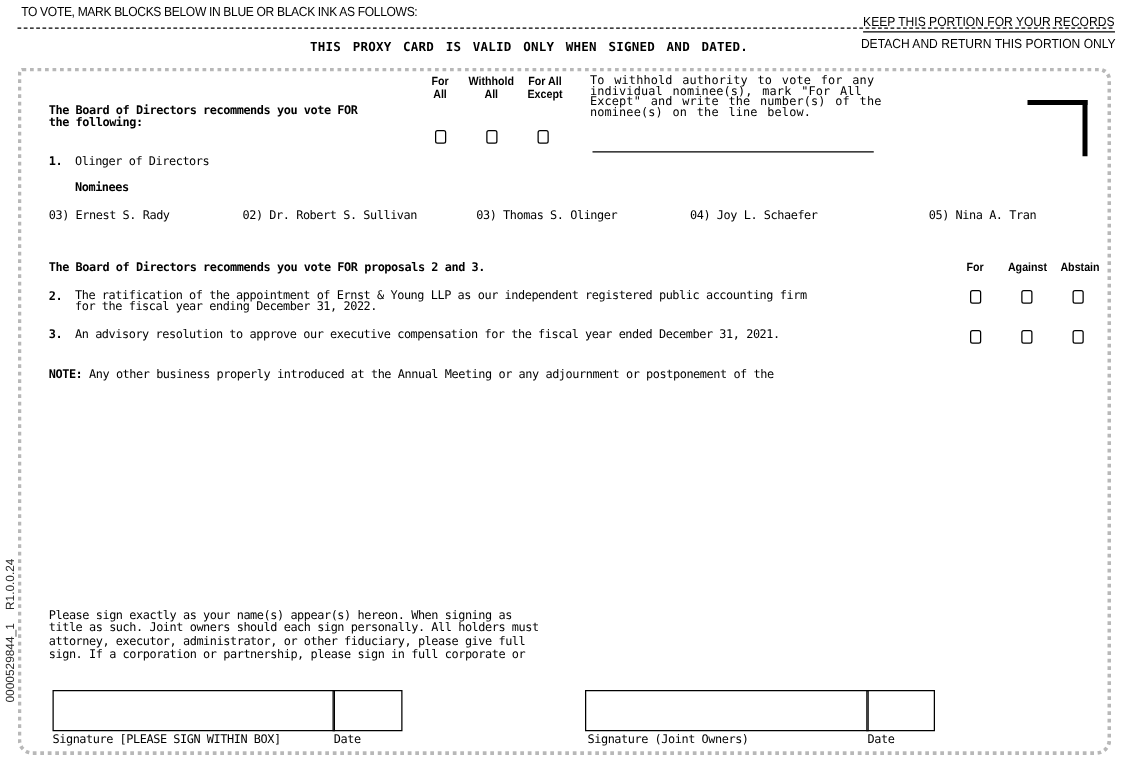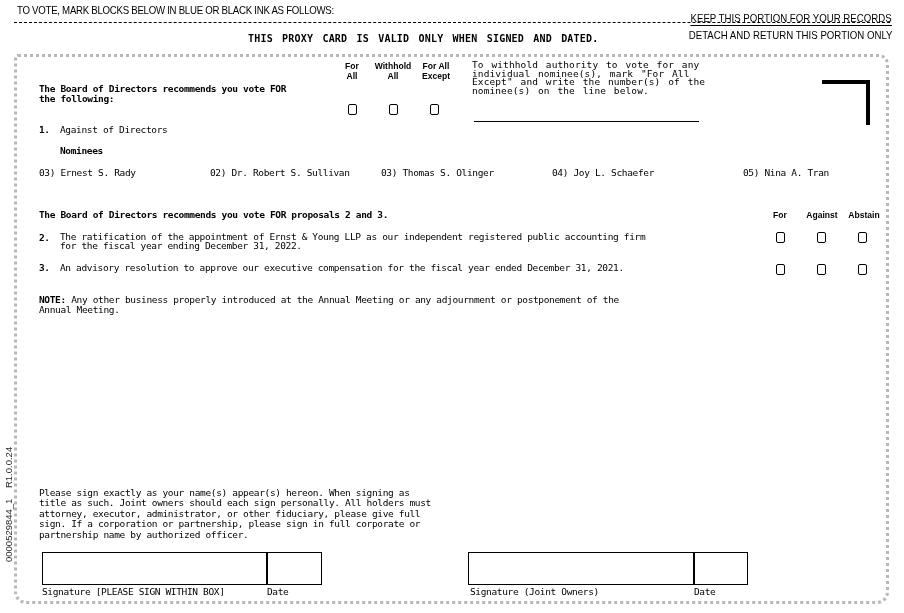--- a/index.html
+++ b/index.html
@@ -60,25 +60,25 @@
   <div>To withhold authority to vote for any</div>
   <div>individual nominee(s), mark "For All</div>
   <div>Except" and write the number(s) of the</div>
   <div>nominee(s) on the line below.</div>
 </div>
 <div class="abs rule" style="left:474px; top:121px; width:225px;"></div>
 
 <div class="abs corner"></div>
 
 <div class="abs t9 tb" style="left:39px; top:125px;">1.</div>
-<div class="abs t9" style="left:60px; top:125px;">Against of Directors</div>
+<div class="abs t9" style="left:60px; top:125px;">Olinger of Directors</div>
 <div class="abs t9 tb" style="left:60px; top:146px;">Nominees</div>
 
 <div class="abs t9" style="left:39px; top:168px;">03) Ernest S. Rady</div>
-<div class="abs t9" style="left:210px; top:168px;">02) Dr. Robert S. Sullivan</div>
+<div class="abs t9" style="left:194px; top:168px;">02) Dr. Robert S. Sullivan</div>
 <div class="abs t9" style="left:381px; top:168px;">03) Thomas S. Olinger</div>
 <div class="abs t9" style="left:552px; top:168px;">04) Joy L. Schaefer</div>
 <div class="abs t9" style="left:723px; top:168px;margin-left:20px;">05) Nina A. Tran</div>
 
 <div class="abs t9 tb" style="left:39px; top:210px;">The Board of Directors recommends you vote FOR proposals 2 and 3.</div>
 
 <div class="abs hdr" style="left:768px; top:210px; width:24px;">For</div>
 <div class="abs hdr" style="left:800px; top:210px; width:44px;">Against</div>
 <div class="abs hdr" style="left:844px; top:210px; width:40px;">Abstain</div>
 
@@ -92,29 +92,27 @@
 <div class="abs cb" style="left:858px; top:232px;"></div>
 
 <div class="abs t9 tb" style="left:39px; top:263px;">3.</div>
 <div class="abs t9" style="left:60px; top:263px;">An advisory resolution to approve our executive compensation for the fiscal year ended December 31, 2021.</div>
 <div class="abs cb" style="left:776px; top:264px;"></div>
 <div class="abs cb" style="left:817px; top:264px;"></div>
 <div class="abs cb" style="left:858px; top:264px;"></div>
 
 <div class="abs t9" style="left:39px; top:295px; line-height:9.5px;">
   <div><span class="tb">NOTE:</span><span> Any other business properly introduced at the Annual Meeting or any adjournment or postponement of the</span></div>
-  <div>Annual Meeting.</div>
 </div>
 
 <div class="abs t9" style="left:39px; top:488px; line-height:10.4px;">
   <div>Please sign exactly as your name(s) appear(s) hereon. When signing as</div>
   <div>title as such. Joint owners should each sign personally. All holders must</div>
   <div>attorney, executor, administrator, or other fiduciary, please give full</div>
   <div>sign. If a corporation or partnership, please sign in full corporate or</div>
-  <div>partnership name by authorized officer.</div>
 </div>
 
 <div class="abs sigbox" style="left:42px; top:552px; width:226px;"></div>
 <div class="abs sigbox" style="left:266px; top:552px; width:56px;"></div>
 <div class="abs t9" style="left:42px; top:587px;">Signature [PLEASE SIGN WITHIN BOX]</div>
 <div class="abs t9" style="left:267px; top:587px;">Date</div>
 
 <div class="abs sigbox" style="left:468px; top:552px; width:227px;"></div>
 <div class="abs sigbox" style="left:693px; top:552px; width:55px;"></div>
 <div class="abs t9" style="left:470px; top:587px;">Signature (Joint Owners)</div>

